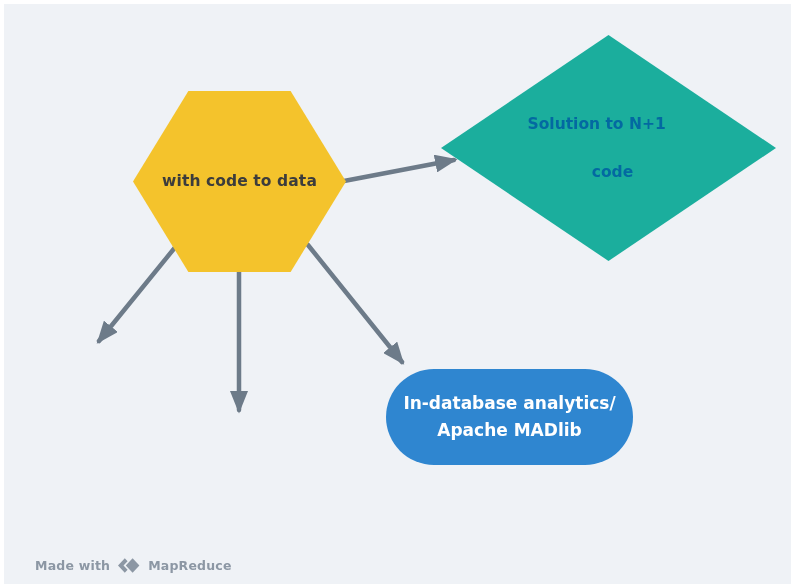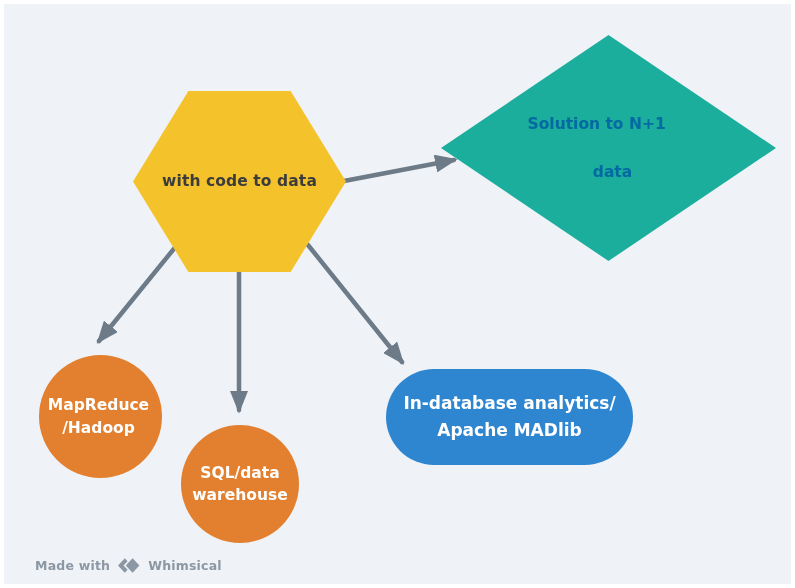--- a/index.html
+++ b/index.html
@@ -196,46 +196,36 @@
 
   <div class="node hex-wrap" id="node-hex">
     <div class="hex-shape"></div>
     <div class="label">with code to data</div>
   </div>
 
   <div class="node diamond-wrap" id="node-diamond">
     <div class="diamond-shape"></div>
     <div class="label">
       <span>Solution to N+1</span><br>
-      <span class="lastline">data</span>
+      <span class="lastline">code</span>
     </div>
   </div>
 
-  <div class="node circle-wrap" id="node-mapreduce">
-    <div class="circle-shape"></div>
-    <div class="label">MapReduce
-/Hadoop</div>
-  </div>
-
-  <div class="node circle-wrap" id="node-sqldw">
-    <div class="circle-shape"></div>
-    <div class="label">SQL/data
-warehouse</div>
-  </div>
+
 
   <div class="node" id="node-indb">
     <div class="rr-shape"></div>
     <div class="label">In-database analytics/
 Apache MADlib</div>
   </div>
 
   <div id="watermark">
     <span>Made with</span>
     <span class="wm-logo">
       <svg width="26" height="17" viewBox="0 0 26 17" xmlns="http://www.w3.org/2000/svg">
         <path d="M8.8 1.3 L2.0 8.5 L8.8 15.7 L11.6 12.8 L7.5 8.5 L11.6 4.2 Z" fill="#8c97a4"></path>
         <path d="M16.6 1.3 L9.8 8.5 L16.6 15.7 L23.4 8.5 Z" fill="#8c97a4"></path>
       </svg>
     </span>
-    <span>Whimsical</span>
+    <span>MapReduce</span>
   </div>
 
 </div>
 
 </body></html>

